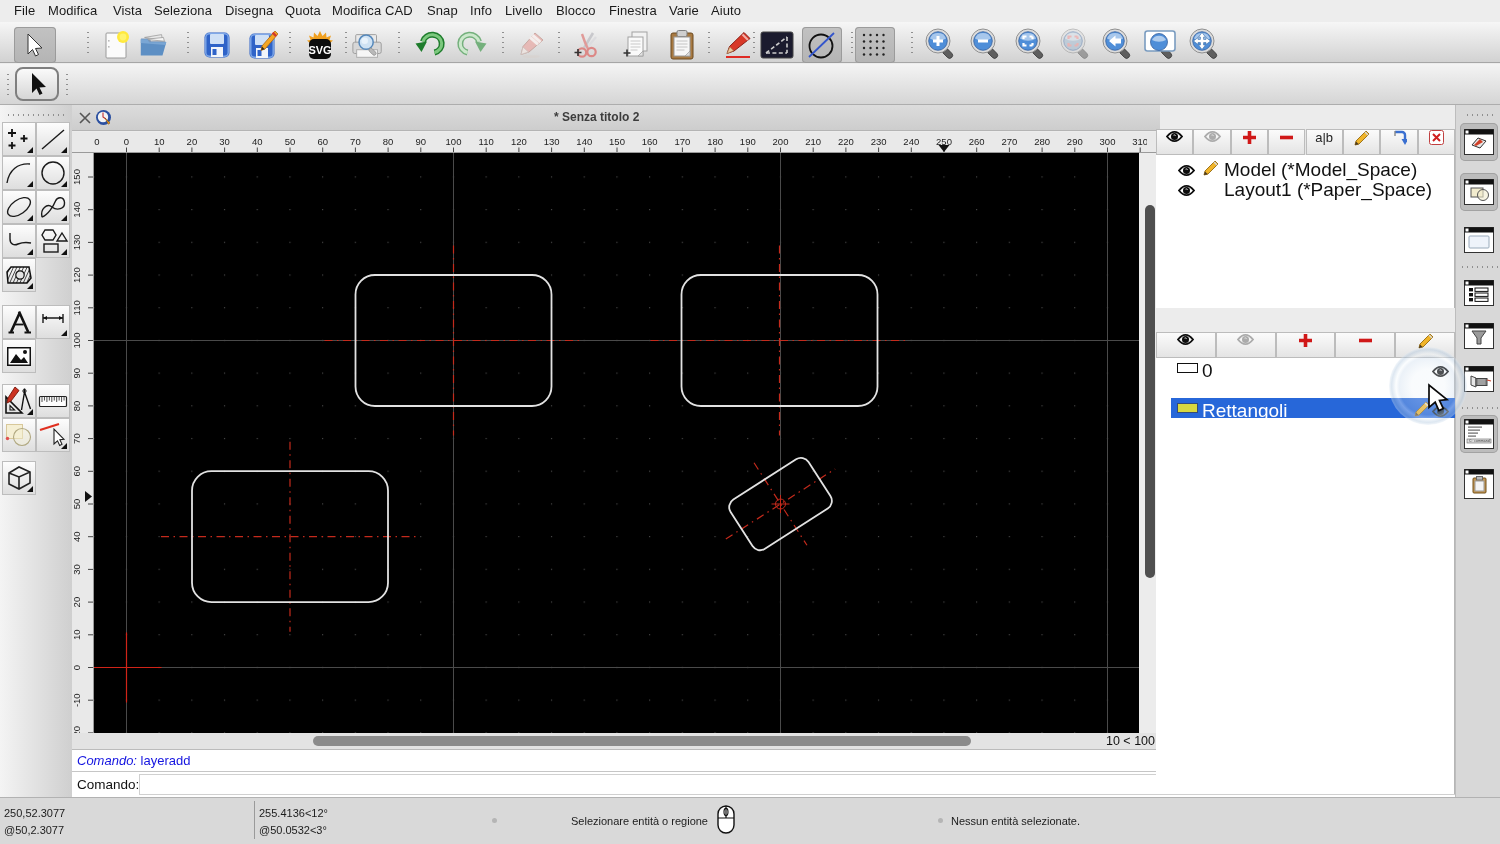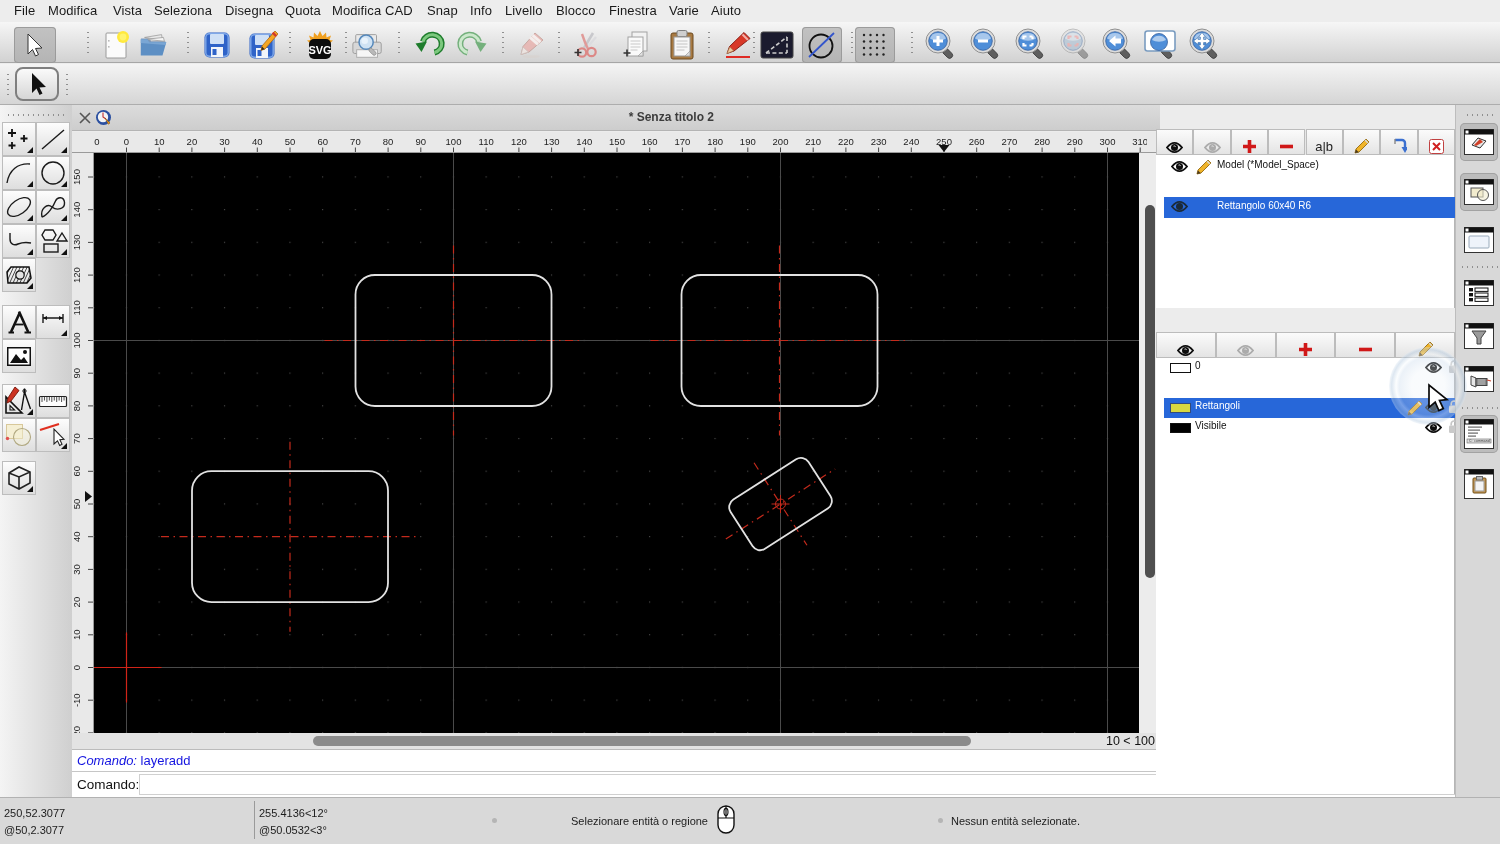--- a/index.html
+++ b/index.html
@@ -29,23 +29,23 @@
 #hthumb{left:313px;top:736px;width:658px;height:10px;background:#8b8b8b;border-radius:5px}
 #hsblabel{left:1040px;top:734px;width:115px;font-size:12.5px;color:#111;text-align:right}
 
 #chist{left:72px;top:749px;width:1383px;height:22px;background:#fff;border-top:1px solid #bbb;font-size:13px;color:#1414e0}
 #cinrow{left:72px;top:771px;width:1383px;height:26px;background:#fff;border-top:1px solid #c6c6c6}
 #cinrow .lbl{position:absolute;left:5px;top:5px;font-size:13.5px;color:#111}
 #cinfield{position:absolute;left:67px;top:2px;width:1361px;height:21px;background:#fff;border:1px solid #d0d0d0}
 
 .ptitle{height:23px;background:linear-gradient(#e3e3e3,#d2d2d2);border:1px solid #b6b6b6;border-left:none;color:#2c2c2c;font-size:13px;text-align:center;line-height:22px}
 .ptoolrow{background:#e6e6e6}
-.ptb{position:absolute;top:0;height:100%;background:linear-gradient(#fbfbfb,#e4e4e4);border:1px solid #bcbcbc;display:flex;align-items:flex-end;justify-content:center}
+.ptb{position:absolute;top:0;height:100%;background:linear-gradient(#fbfbfb,#e4e4e4);border:1px solid #bcbcbc;display:flex;align-items:flex-start;justify-content:center}
 .plist{background:#fff;border-right:1px solid #b6b6b6}
-.lrow{position:absolute;left:8px;width:100%;height:20px;font-size:10px;color:#111;white-space:nowrap}
+.lrow{position:absolute;left:15px;width:100%;height:20px;font-size:19px;color:#111;white-space:nowrap}
 .lrow.sel{background:#2767d9;color:#fff}
 
 #rdock{left:1455px;top:105px;width:45px;height:692px;background:#d8d8d8;border-left:1px solid #bdbdbd}
 .dbtn{position:absolute;left:4px;width:38px;height:38px;display:flex;align-items:center;justify-content:center}
 .dbtn.on{background:#bcbcbc;border-radius:5px;box-shadow:inset 0 0 0 1px #a2a2a2}
 
 #status{left:0;top:797px;width:1500px;height:47px;background:#d9d9d9;border-top:1px solid #b2b2b2;font-size:11px;color:#1c1c1c}
 #status .t{position:absolute;white-space:nowrap}
 .dot{position:absolute;width:5px;height:5px;border-radius:50%;background:#b5b5b5}
 </style></head><body>
@@ -492,21 +492,21 @@
 <div id="mdititle" class="abs">
       <svg width="14" height="14" style="position:absolute;left:6px;top:6px">
         <path d="M2 2 L12 12 M12 2 L2 12" stroke="#555" stroke-width="1.6"></path>
       </svg>
       <svg width="17" height="17" style="position:absolute;left:23px;top:4px">
         <circle cx="8.5" cy="8.5" r="7.5" fill="#2a4fa0"></circle>
         <circle cx="8" cy="8" r="5.2" fill="#f4f4f4"></circle>
         <path d="M8 3.5 v4.5 l3 2" stroke="#c03030" stroke-width="1.1" fill="none"></path>
         <path d="M10 9 L15 14 L13.4 15.2 Z" fill="#e8a020" stroke="#905010" stroke-width=".6"></path>
       </svg>
-      <div style="position:absolute;left:482px;top:5px;width:160px;text-align:right;font-weight:700;font-size:12px;color:#3c3c3c">* Senza titolo 2</div>
+      <div style="position:absolute;left:482px;top:5px;width:160px;text-align:left;font-weight:700;font-size:12px;color:#3c3c3c">* Senza titolo 2</div>
     </div>
 <svg class="abs" id="ruler_h" width="1088" height="21" viewBox="0 0 1088 21">
       <text x="25" y="13" font-size="9.5" fill="#222" text-anchor="middle">0</text>
       <defs>
         <clipPath id="rclip">
           <rect x="0" y="0" width="1075" height="21"></rect>
         </clipPath>
       </defs>
       <text x="54.5" y="13" font-size="9.5" fill="#222" text-anchor="middle">0</text>
       <line x1="54.5" y1="15.5" x2="54.5" y2="21" stroke="#444" stroke-width="1"></line>
@@ -725,26 +725,27 @@
             <circle cx="8.5" cy="6.5" r="3.5" fill="#0d0d0d"></circle>
             <path d="M7.6 5.2 a1.6 1.6 0 0 1 2 .4" stroke="#fff" stroke-width=".9" fill="none"></path>
           </svg></span>
         <span style="position:absolute;left:31px;top:2px"><svg width="17" height="16">
             <path d="M13 1 L16 4 L6 14 L2 15 L3 11 Z" fill="#f0b429" stroke="#946a10" stroke-width=".9"></path>
             <path d="M2 15 L3 11.5 L5.8 14.2 Z" fill="#4a3a20"></path>
             <path d="M12 2 L15 5" stroke="#d8d8d8" stroke-width="1.4"></path>
           </svg></span>
         <span style="position:absolute;left:53px;top:2px">Model (*Model_Space)</span>
       </div>
-      <div class="lrow sel" style="top:42px;height:21px">
+      <div class="lrow" style="top:22px">
         <span style="position:absolute;left:7px;top:3px"><svg width="17" height="13" viewBox="0 0 17 13">
-            <path d="M1 6.5 Q8.5 -2.8 16 6.5 Q8.5 15.8 1 6.5 Z" fill="none" stroke="#1b2a38" stroke-width="1.9"></path>
-            <circle cx="8.5" cy="6.5" r="3.5" fill="#1b2a38"></circle>
+            <path d="M1 6.5 Q8.5 -2.8 16 6.5 Q8.5 15.8 1 6.5 Z" fill="none" stroke="#0d0d0d" stroke-width="1.9"></path>
+            <circle cx="8.5" cy="6.5" r="3.5" fill="#0d0d0d"></circle>
+            <path d="M7.6 5.2 a1.6 1.6 0 0 1 2 .4" stroke="#fff" stroke-width=".9" fill="none"></path>
           </svg></span>
-        <span style="position:absolute;left:53px;top:3px">Rettangolo 60x40 R6</span>
+        <span style="position:absolute;left:53px;top:2px">Layout1 (*Paper_Space)</span>
       </div>
     </div>
 <div class="ptoolrow abs" style="left:1156px;top:332px;width:299px;height:26px">
       <div class="ptb" style="left:0.0px;width:59.8px">
         <svg width="17" height="13" viewBox="0 0 17 13">
           <path d="M1 6.5 Q8.5 -2.8 16 6.5 Q8.5 15.8 1 6.5 Z" fill="none" stroke="#0d0d0d" stroke-width="1.9"></path>
           <circle cx="8.5" cy="6.5" r="3.5" fill="#0d0d0d"></circle>
           <path d="M7.6 5.2 a1.6 1.6 0 0 1 2 .4" stroke="#fff" stroke-width=".9" fill="none"></path>
         </svg>
       </div>
@@ -797,33 +798,20 @@
           </svg></span>
         <span style="position:absolute;left:261px;top:3px"><svg width="17" height="13" viewBox="0 0 17 13">
             <path d="M1 6.5 Q8.5 -2.8 16 6.5 Q8.5 15.8 1 6.5 Z" fill="none" stroke="#1b2a38" stroke-width="1.9"></path>
             <circle cx="8.5" cy="6.5" r="3.5" fill="#1b2a38"></circle>
           </svg></span>
         <span style="position:absolute;left:284px;top:1px"><svg width="12" height="15">
             <path d="M3.2 6.5 V4.8 a2.8 2.8 0 0 1 5.6 0 v1.7" fill="none" stroke="#c6c6c6" stroke-width="1.7"></path>
             <rect x="1" y="6.5" width="10" height="7.5" rx="1.2" fill="#c9c9c9"></rect>
           </svg></span>
       </div>
-      <div class="lrow" style="top:60px">
-        <span style="position:absolute;left:6px;top:5px;width:21px;height:10px;background:#000;border:1px solid #111"></span>
-        <span style="position:absolute;left:31px;top:2px">Visibile</span>
-        <span style="position:absolute;left:261px;top:3px"><svg width="17" height="13" viewBox="0 0 17 13">
-            <path d="M1 6.5 Q8.5 -2.8 16 6.5 Q8.5 15.8 1 6.5 Z" fill="none" stroke="#0d0d0d" stroke-width="1.9"></path>
-            <circle cx="8.5" cy="6.5" r="3.5" fill="#0d0d0d"></circle>
-            <path d="M7.6 5.2 a1.6 1.6 0 0 1 2 .4" stroke="#fff" stroke-width=".9" fill="none"></path>
-          </svg></span>
-        <span style="position:absolute;left:284px;top:1px"><svg width="12" height="15">
-            <path d="M3.2 6.5 V4.8 a2.8 2.8 0 0 1 5.6 0 v1.7" fill="none" stroke="#c6c6c6" stroke-width="1.7"></path>
-            <rect x="1" y="6.5" width="10" height="7.5" rx="1.2" fill="#c9c9c9"></rect>
-          </svg></span>
-      </div>
     </div>
 <div id="rdock" class="abs">
       <div class="hsep" style="position:absolute;left:9px;top:9px;width:28px"></div>
       <div class="dbtn on" style="top:18px">
         <svg width="30" height="26">
           <rect x="0.5" y="0.5" width="29" height="25" fill="#fff" stroke="#333"></rect>
           <rect x="0.5" y="0.5" width="29" height="5" fill="#111"></rect>
           <rect x="1.5" y="1.5" width="3" height="3" fill="#fff"></rect>
           <path d="M8 16 L14 9 L22 12 L16 19 Z" fill="#e8e8e8" stroke="#333" stroke-width="1"></path>
           <path d="M16 10 L19 13 L12 17 L10 16 Z" fill="#d04028"></path>

